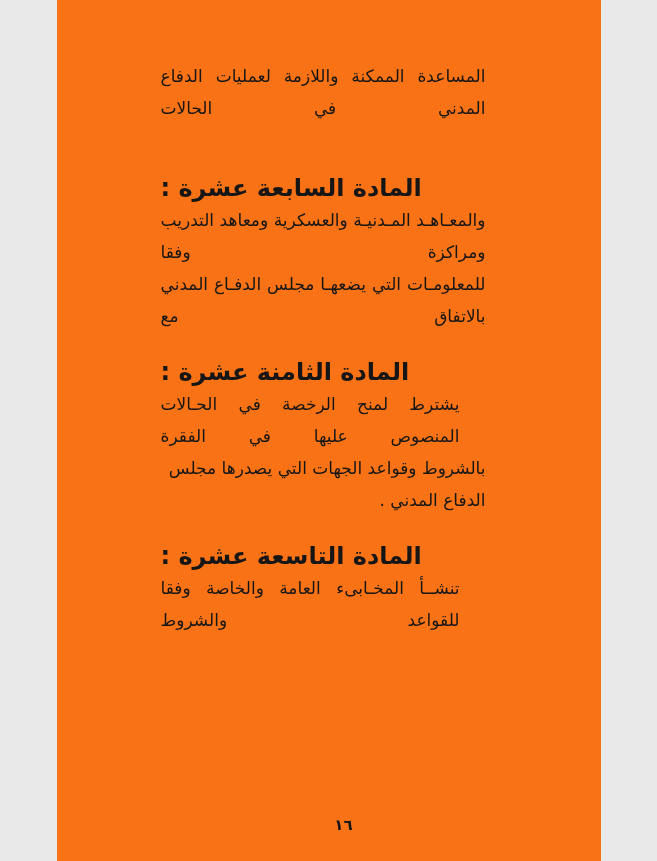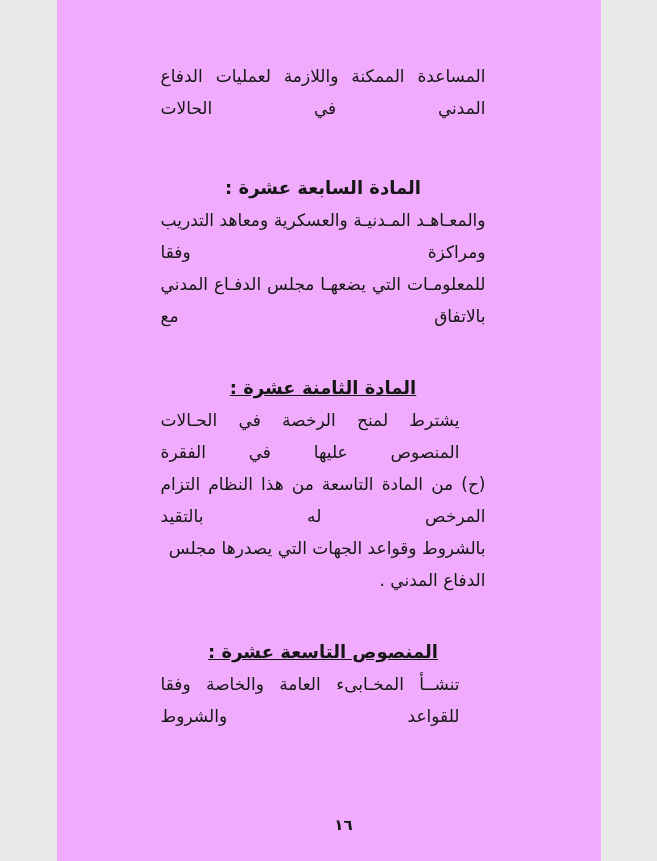--- a/index.html
+++ b/index.html
@@ -5,21 +5,21 @@
   html, body {
     margin: 0;
     padding: 0;
     background: #e9e9e9;
   }
   .paper {
     position: relative;
     width: 544px;
     height: 861px;
     margin: 0 auto;
-    background: #f0abfc;
+    background: #f97316;
     color: #161616;
     font-family: "DejaVu Sans", sans-serif;
     overflow: hidden;
   }
   .text-block {
     position: absolute;
     top: 60px;
     right: 115px;
     left: 104px;
     direction: rtl;
@@ -32,27 +32,27 @@
   }
   .line.justify {
     text-align: justify;
     text-justify: inter-word;
     text-align-last: justify;
   }
   .line.indent {
     padding-right: 26px;
   }
   .heading {
-    font-size: 18px;
+    font-size: 24px;
     font-weight: bold;
     line-height: 32px;
-    text-align: center;
+    text-align: left;
   }
   .mt-lg { margin-top: 48px; }
-  .mt-md { margin-top: 40px; text-decoration: underline; }
+  .mt-md { margin-top: 24px; }
   .page-number {
     position: absolute;
     top: 816px;
     left: 0;
     right: 0;
     text-align: center;
     transform: translateX(15px);
     font-size: 15px;
     font-weight: bold;
     direction: rtl;
@@ -65,22 +65,21 @@
   <div class="text-block">
 
     <div class="line justify">المساعدة الممكنة واللازمة لعمليات الدفاع المدني في الحالات</div>
 
     <div class="heading mt-lg">المادة السابعة عشرة :</div>
     <div class="line justify">والمعـاهـد المـدنيـة والعسكرية ومعاهد التدريب ومراكزة وفقا</div>
     <div class="line justify">للمعلومـات التي يضعهـا مجلس الدفـاع المدني بالاتفاق مع</div>
 
     <div class="heading mt-md">المادة الثامنة عشرة :</div>
     <div class="line justify indent">يشترط لمنح الرخصة في الحـالات المنصوص عليها في الفقرة</div>
-    <div class="line justify">(ح) من المادة التاسعة من هذا النظام التزام المرخص له بالتقيد</div>
     <div class="line">بالشروط وقواعد الجهات التي يصدرها مجلس الدفاع المدني .</div>
 
-    <div class="heading mt-md">المنصوص التاسعة عشرة :</div>
+    <div class="heading mt-md">المادة التاسعة عشرة :</div>
     <div class="line justify indent">تنشــأ المخـابىء العامة والخاصة وفقا للقواعد والشروط</div>
 
   </div>
 
   <div class="page-number">١٦</div>
 </div>
 
 </body></html>

